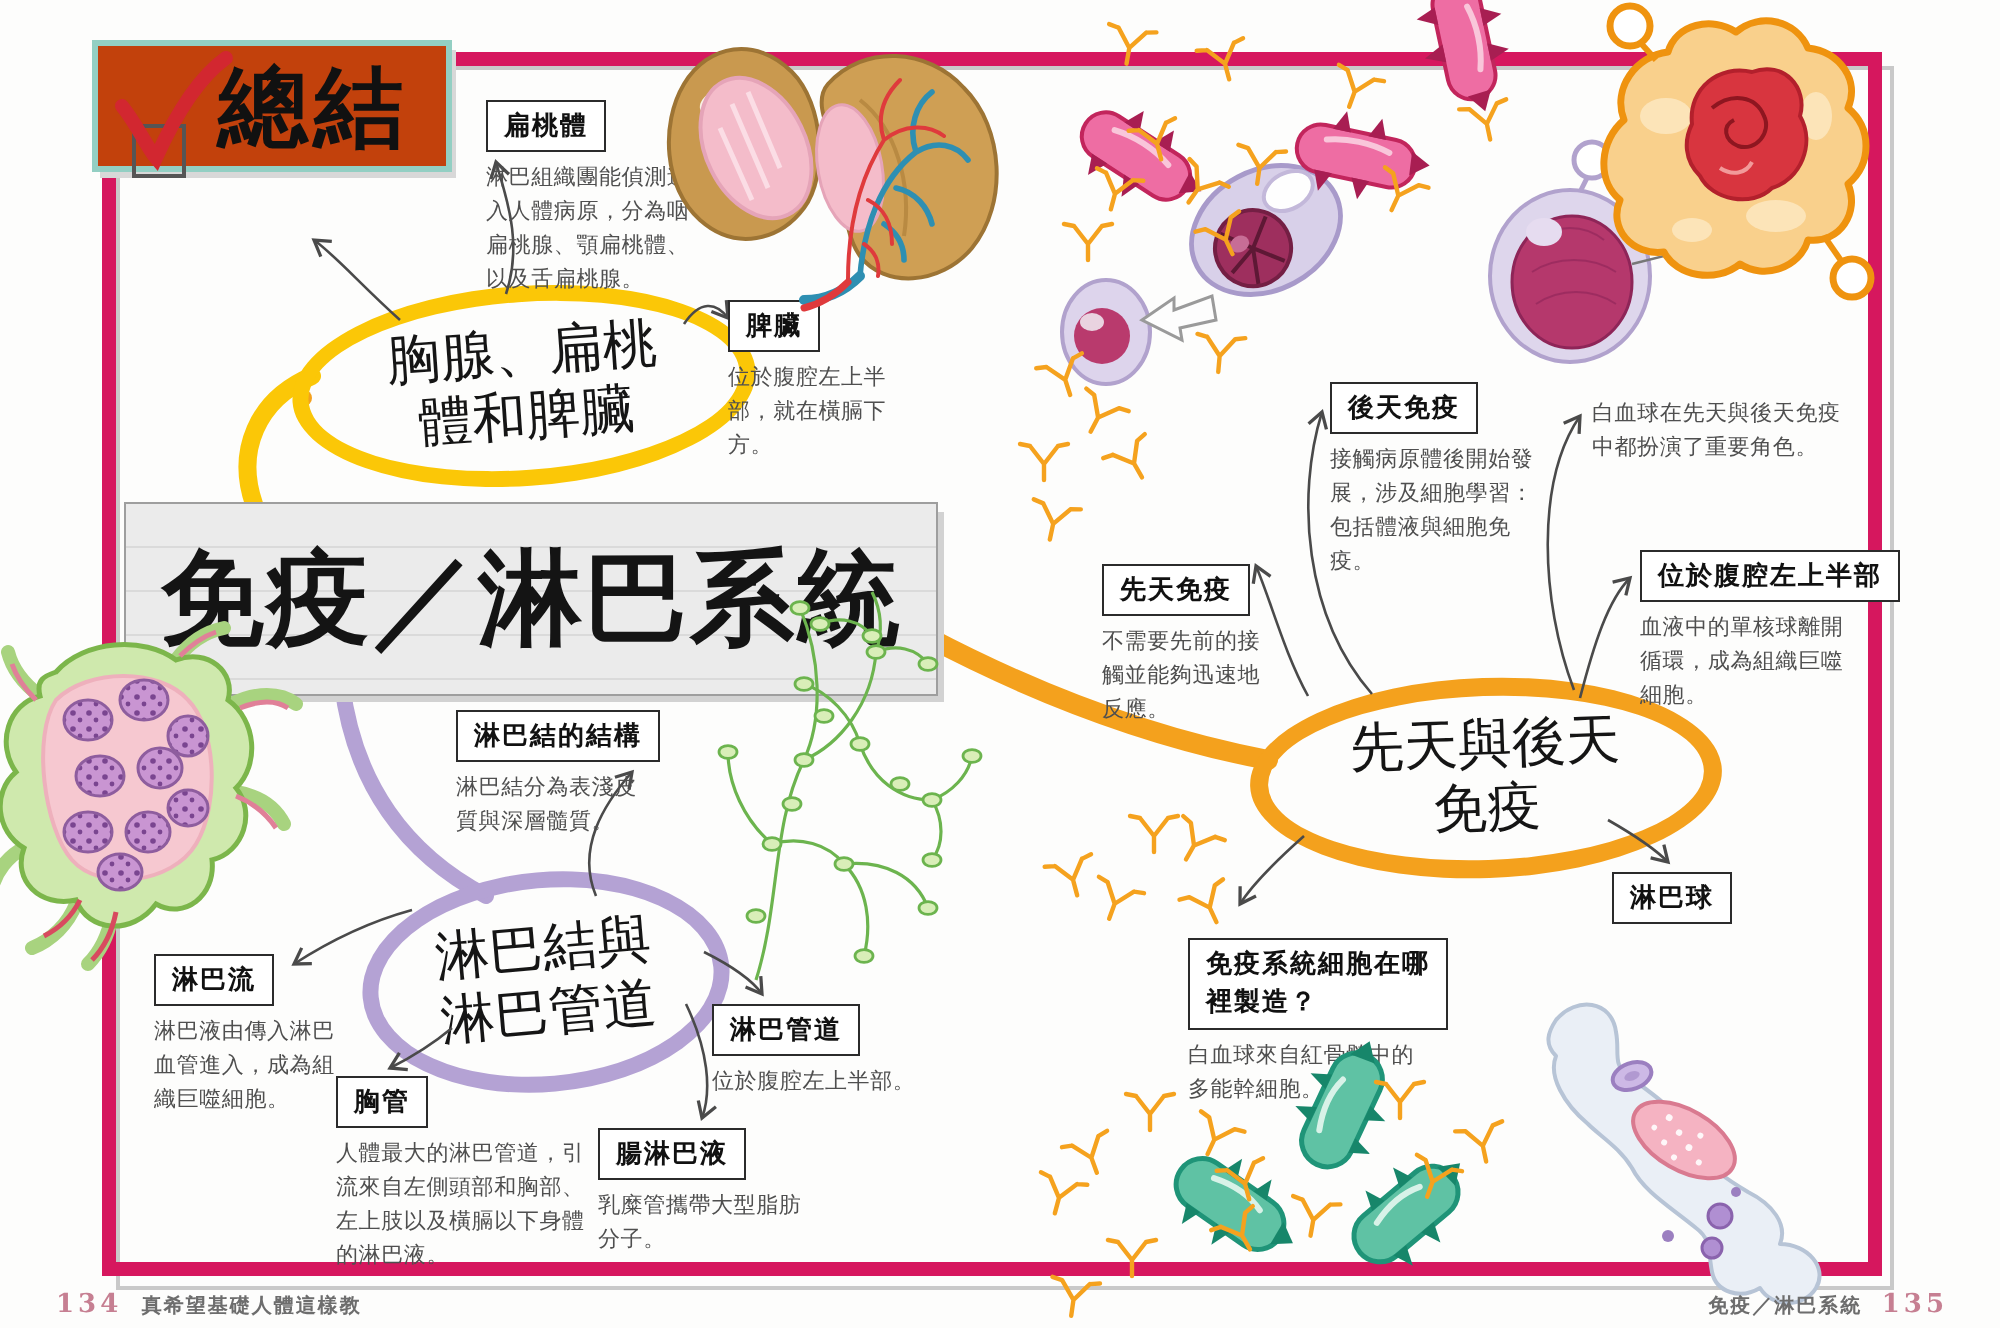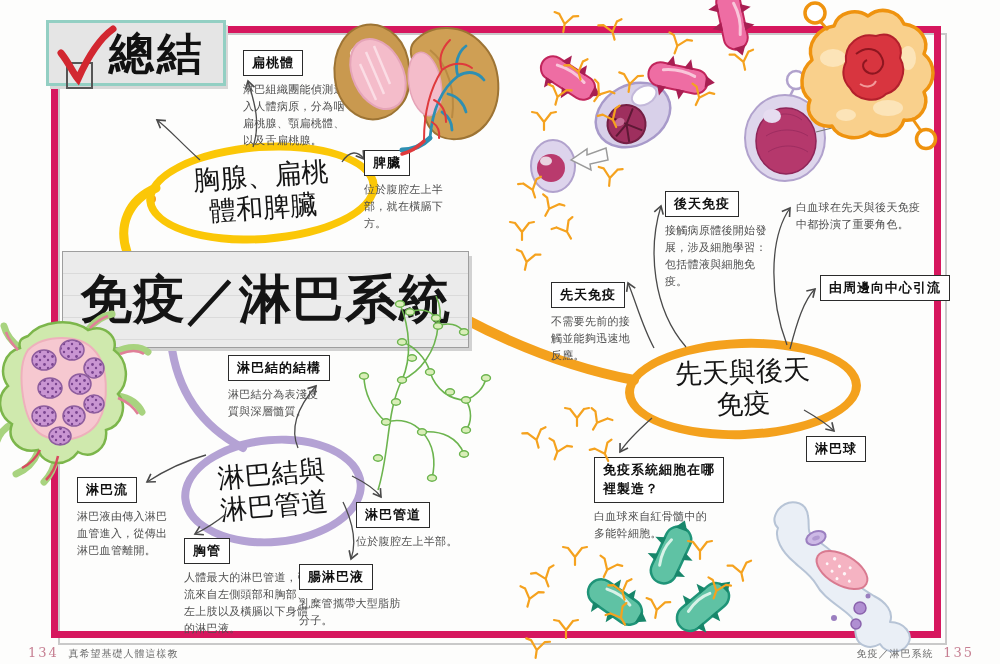--- a/index.html
+++ b/index.html
@@ -13,26 +13,26 @@
     border:1px solid #9e9e9e;box-shadow:4px 4px 0 -1px #d2d2d2;z-index:3;display:flex;align-items:center;justify-content:center;}
   .title-box span{font-family:"Liberation Serif",serif;font-size:52px;font-weight:700;color:#141414;letter-spacing:1px;white-space:nowrap;}
   .hub{position:absolute;border-radius:50%;display:flex;flex-direction:column;align-items:center;justify-content:center;z-index:4;box-sizing:border-box;}
   .hub-line{font-size:27px;color:#151515;line-height:1.18;font-weight:500;white-space:nowrap;}
   #hub-organs{left:146px;top:143px;width:232px;height:100px;border:8px solid #fbc707;transform:rotate(-4deg);}
   #hub-lymph{left:181px;top:436px;width:184px;height:110px;border:8px solid #b4a2d4;transform:rotate(-5deg);}
   #hub-immunity{left:625px;top:339px;width:236px;height:100px;border:9px solid #f4a11d;transform:rotate(-2deg);}
   .node{position:absolute;z-index:6;}
   .nbox{display:inline-block;border:1.5px solid #2b2b2b;background:#fff;padding:3px 8px;font-size:13px;font-weight:bold;color:#111;letter-spacing:1px;white-space:nowrap;}
   .ndesc{margin-top:5px;font-size:11px;line-height:1.55;color:#4f4f4f;letter-spacing:0.3px;}
-  #node-made-where .nbox{white-space:normal;width:112px;line-height:1.45;}
-  .badge{position:absolute;left:46px;top:20px;width:180px;height:66px;background:#e5e5e5;border:3px solid #93cfc3;
+  #node-made-where .nbox{white-space:normal;width:112px;line-height:1.45;margin-top:12px;}
+  .badge{position:absolute;left:46px;top:20px;width:180px;height:66px;background:#c2410c;border:3px solid #93cfc3;
     box-shadow:3px 4px 0 -1px #d8d8d8;z-index:9;display:flex;align-items:center;box-sizing:border-box;}
   .badge-label{font-size:45px;font-weight:bold;color:#111;margin-left:60px;letter-spacing:3px;line-height:1;}
   .badge-check{position:absolute;left:4px;top:4px;overflow:visible;}
-  .footer{position:absolute;top:645px;z-index:8;font-size:10px;color:#6d6d6d;letter-spacing:1px;}
+  .footer{position:absolute;top:645px;z-index:8;font-size:10px;color:#6d6d6d;letter-spacing:1px;font-weight:bold;}
   .footer-left{left:28px;}
   .footer-right{right:26px;text-align:right;}
   .pgnum{font-size:13px;color:#c67f92;letter-spacing:2px;font-family:"DejaVu Serif",serif;}
   .ftitle{margin:0 6px;}
 </style>
 </head>
 <body>
 
 <div id="page">
 
@@ -94,23 +94,23 @@
   <div class="node" id="node-structure" style="left:228px;top:355px">
     <span class="nbox">淋巴結的結構</span>
     <div class="ndesc" style="width:92px">淋巴結分為表淺皮質與深層髓質。</div>
   </div>
   <div class="node" id="node-spleen" style="left:364px;top:150px">
     <span class="nbox">脾臟</span>
     <div class="ndesc" style="width:82px">位於腹腔左上半部，就在橫膈下方。</div>
   </div>
   <div class="node" id="node-lymph-flow" style="left:77px;top:477px">
     <span class="nbox">淋巴流</span>
-    <div class="ndesc" style="width:92px">淋巴液由傳入淋巴血管進入，從傳出淋巴血管離開。</div>
-  </div>
-  <div class="node" id="node-thoracic" style="left:184px;top:538px">
+    <div class="ndesc" style="width:92px">淋巴液由傳入淋巴血管進入，成為組織巨噬細胞。</div>
+  </div>
+  <div class="node" id="node-thoracic" style="left:168px;top:538px">
     <span class="nbox">胸管</span>
     <div class="ndesc" style="width:128px">人體最大的淋巴管道，引流來自左側頭部和胸部、左上肢以及橫膈以下身體的淋巴液。</div>
   </div>
   <div class="node" id="node-vessels" style="left:356px;top:502px">
     <span class="nbox">淋巴管道</span>
     <div class="ndesc" style="width:120px">位於腹腔左上半部。</div>
   </div>
   <div class="node" id="node-adaptive" style="left:665px;top:191px">
     <span class="nbox">後天免疫</span>
     <div class="ndesc" style="width:112px">接觸病原體後開始發展，涉及細胞學習：包括體液與細胞免疫。</div>
@@ -120,21 +120,22 @@
     <div class="ndesc" style="width:102px">乳糜管攜帶大型脂肪分子。</div>
   </div>
   <div class="node" id="node-innate" style="left:551px;top:282px">
     <span class="nbox">先天免疫</span>
     <div class="ndesc" style="width:82px">不需要先前的接觸並能夠迅速地反應。</div>
   </div>
   <div class="node" id="node-blood-cells" style="left:796px;top:194px">
     <div class="ndesc" style="width:128px">白血球在先天與後天免疫中都扮演了重要角色。</div>
   </div>
   <div class="node" id="node-monocytes" style="left:820px;top:275px">
-    <span class="nbox">由周邊向中心引流</span>
+    <span class="nbox">位於腹腔左上半部</span>
+    <div class="ndesc" style="width:106px">血液中的單核球離開循環，成為組織巨噬細胞。</div>
   </div>
   <div class="node" id="node-lymphocytes" style="left:806px;top:436px">
     <span class="nbox">淋巴球</span>
   </div>
   <div class="node" id="node-made-where" style="left:594px;top:457px">
     <span class="nbox">免疫系統細胞在哪裡製造？</span>
     <div class="ndesc" style="width:114px">白血球來自紅骨髓中的多能幹細胞。</div>
   </div>
 
   <div class="badge">

